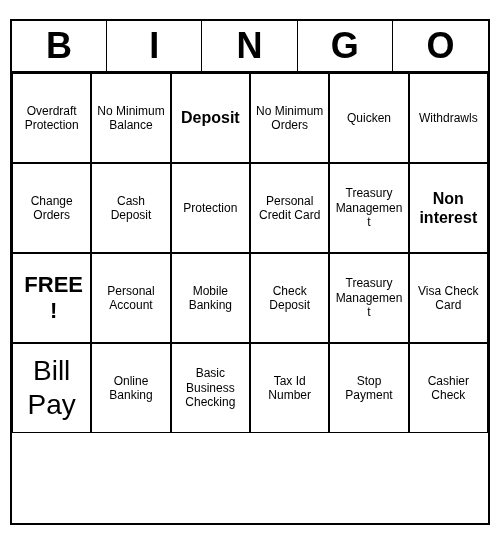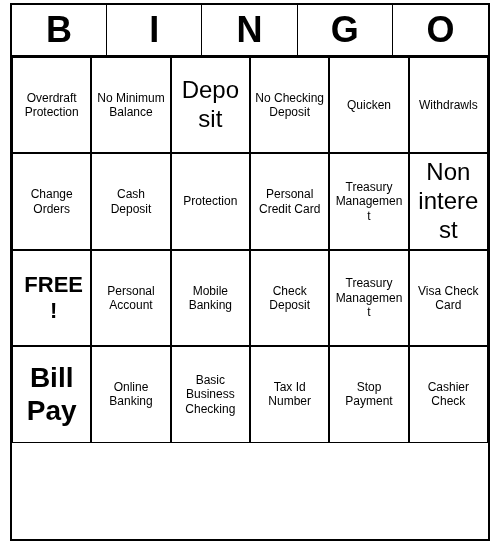--- a/index.html
+++ b/index.html
@@ -63,45 +63,45 @@
       hyphens: auto;
     }
 
     .bingo-cell.free {
       font-size: 22px;
       font-weight: bold;
       padding-left: 8px;
     }
 
     .bingo-cell.large-text {
-      font-size: 24px;
-      font-weight: normal;
+      font-size: 16px;
+      font-weight: bold;
     }
 
     .bingo-cell.xl-text {
       font-size: 28px;
-      font-weight: bold;
+      font-weight: normal;
     }
   </style>
 </head>
 <body>
 
 <div class="bingo-card">
   <div class="bingo-header">
   <div class="bingo-header-cell">B</div>
       <div class="bingo-header-cell">I</div>
       <div class="bingo-header-cell">N</div>
       <div class="bingo-header-cell">G</div>
       <div class="bingo-header-cell">O</div>
     </div>
   <div class="bingo-grid">
   <div class="bingo-cell">Overdraft Protection</div>
       <div class="bingo-cell">No Minimum Balance</div>
       <div class="bingo-cell large-text">Deposit</div>
-      <div class="bingo-cell">No Checking Deposit</div>
+      <div class="bingo-cell">No Minimum Orders</div>
       <div class="bingo-cell">Quicken</div>
       <div class="bingo-cell">Withdrawls</div>
       <div class="bingo-cell">Change Orders</div>
       <div class="bingo-cell">Cash Deposit</div>
       <div class="bingo-cell">Protection</div>
       <div class="bingo-cell">Personal Credit Card</div>
       <div class="bingo-cell">Treasury Management</div>
       <div class="bingo-cell large-text">Non interest</div>
       <div class="bingo-cell free">FREE!</div>
       <div class="bingo-cell">Personal Account</div>

